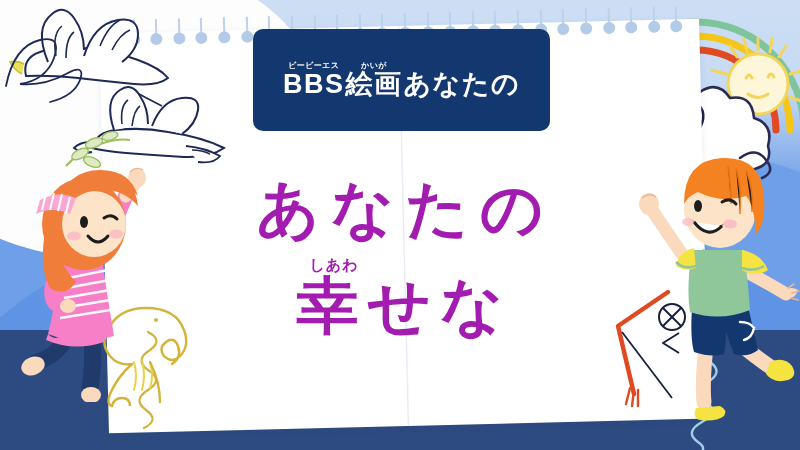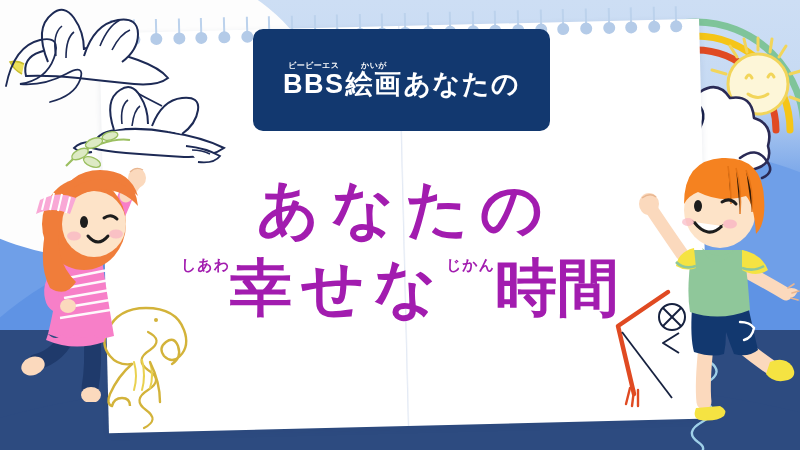--- a/index.html
+++ b/index.html
@@ -87,21 +87,21 @@
   .headline { position:absolute; left:0; right:0; top:176px; z-index:30; text-align:center; color:#a21caf; }
   .hl-line1 {
     font-size:62px; font-weight:800; letter-spacing:11px; line-height:1.05;
     text-indent:11px;
   }
   .hl-line2 {
     margin-top:16px;
     display:flex; justify-content:center; align-items:flex-end; gap:9px;
   }
   .hl-line2 .big { font-size:62px; font-weight:800; line-height:1; }
-  .hl-ruby { display:inline-flex; flex-direction:row; align-items:flex-start; line-height:1; }
+  .hl-ruby { display:inline-flex; flex-direction:column; align-items:flex-end; line-height:1; }
   .hl-ruby .rb { font-size:15px; font-weight:800; margin-bottom:3px; letter-spacing:1px; }
 
   
   .char { position:absolute; z-index:35; }
   .girl { left:6px; top:152px; width:160px; height:250px; }
   .boy  { left:636px; top:150px; width:165px; height:275px; }
 </style>
 </head>
 <body>
 
@@ -445,20 +445,16 @@
 
   <div class="headline">
     <div class="hl-line1">あなたの</div>
     <div class="hl-line2">
       <span class="hl-ruby">
         <span class="rb">しあわ</span>
         <span class="big">幸</span>
       </span>
       <span class="big">せ</span>
       <span class="big">な</span>
-      <span class="hl-ruby">
-        <span class="rb">じかん</span>
-        <span class="big">時間</span>
-      </span>
     </div>
   </div>
 
 </div>
 
 </body></html>

